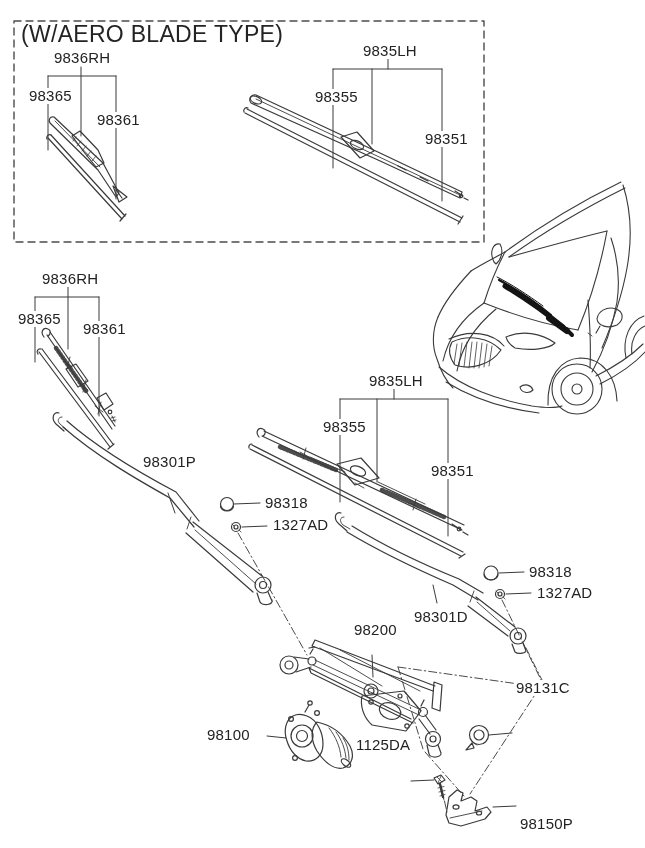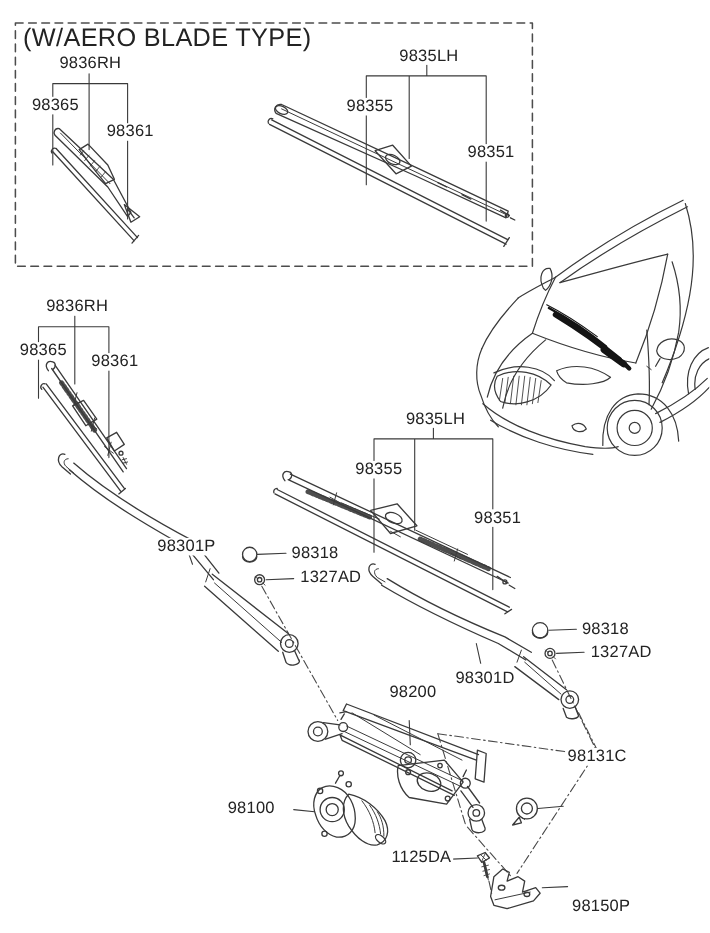--- a/index.html
+++ b/index.html
@@ -261,25 +261,25 @@
 <div class="lbl" style="left:313px;top:89px">98355</div>
 <div class="lbl" style="left:423px;top:131px">98351</div>
 
 <div class="lbl" style="left:40px;top:271px">9836RH</div>
 <div class="lbl" style="left:16px;top:311px">98365</div>
 <div class="lbl" style="left:81px;top:321px">98361</div>
 <div class="lbl" style="left:367px;top:373px">9835LH</div>
 <div class="lbl" style="left:321px;top:419px">98355</div>
 <div class="lbl" style="left:429px;top:463px">98351</div>
 
-<div class="lbl" style="left:141px;top:489px">98301P</div>
+<div class="lbl" style="left:141px;top:454px">98301P</div>
 <div class="lbl" style="left:263px;top:495px">98318</div>
 <div class="lbl" style="left:271px;top:517px">1327AD</div>
 <div class="lbl" style="left:527px;top:564px">98318</div>
 <div class="lbl" style="left:535px;top:585px">1327AD</div>
 <div class="lbl" style="left:412px;top:609px">98301D</div>
 <div class="lbl" style="left:352px;top:622px">98200</div>
 <div class="lbl" style="left:205px;top:727px">98100</div>
 <div class="lbl" style="left:514px;top:680px">98131C</div>
-<div class="lbl" style="left:354px;top:772px">1125DA</div>
+<div class="lbl" style="left:354px;top:737px">1125DA</div>
 <div class="lbl" style="left:518px;top:816px">98150P</div>
 
 </div>
 
 </body></html>

